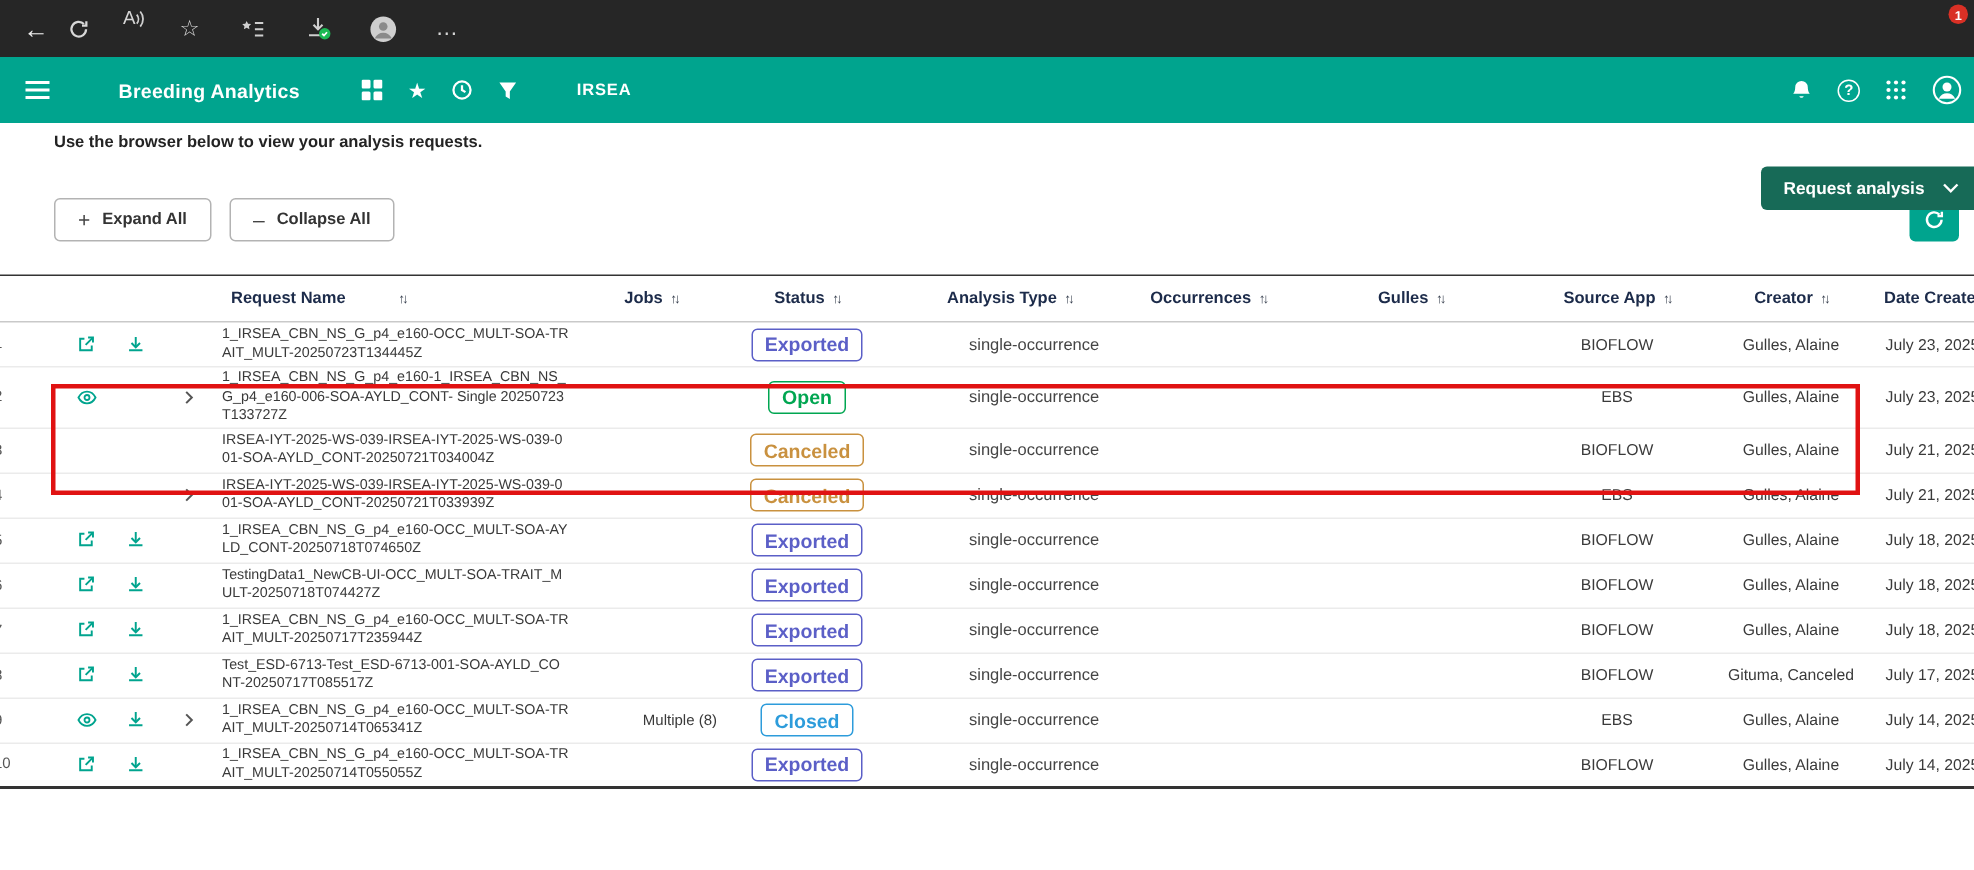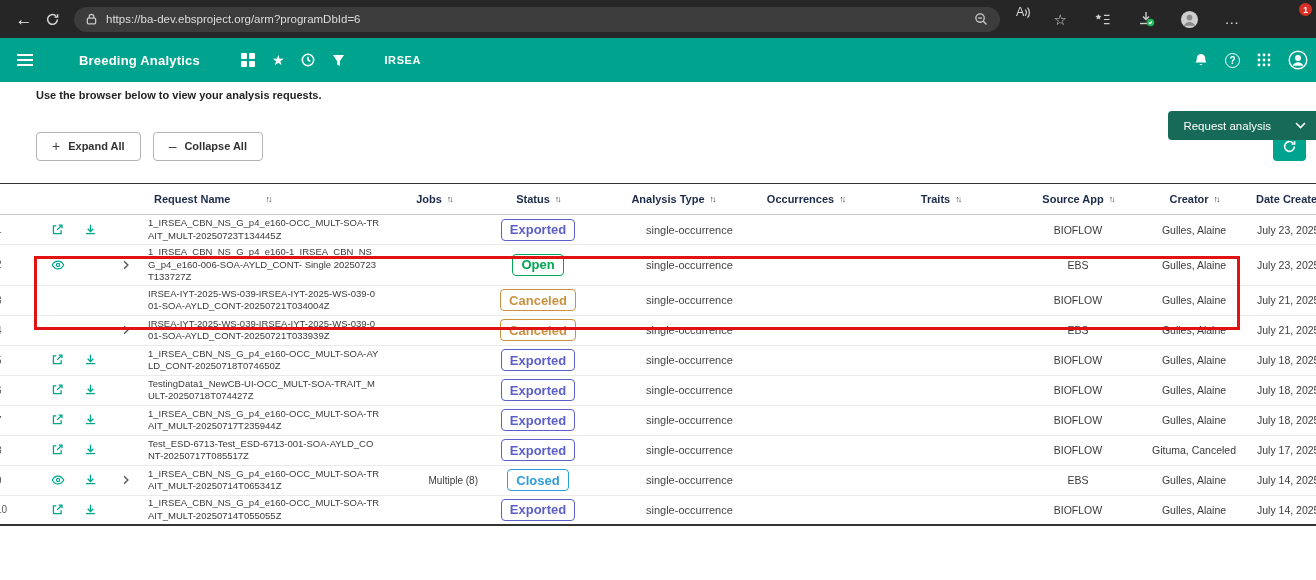--- a/index.html
+++ b/index.html
@@ -48,22 +48,22 @@
   .abar-right { margin-left:auto; display:flex; align-items:center; gap:17px; margin-right:-8px; }
   .help-circle { width:15px; height:15px; border:1.4px solid #fff; border-radius:50%;
                  font-size:10px; font-weight:bold; display:flex; align-items:center; justify-content:center; }
 
   
   .content { position:relative; }
   .page-title { margin:22px 0 0 36px; font-size:17.5px; font-weight:bold; color:#151515; }
   .page-subtitle { margin:7px 0 0 36px; font-size:11px; font-weight:bold; color:#232323; }
   .request-btn {
     position:absolute; top:22px; right:0; height:29px; border:none; cursor:pointer;
-    background:var(--btn-dark); color:#fff; font-weight:normal; font-size:11.5px;
-    border-radius:4px 0 0 4px; display:flex; align-items:center; gap:24px;
+    background:var(--btn-dark); color:#fff; font-weight:bold; font-size:11.5px;
+    border-radius:4px 0 0 4px; display:flex; align-items:center; gap:12px;
     padding:0 10px 0 15px; font-family:"Liberation Sans", sans-serif;text-align:center;
   }
 
   
   .toolbar { display:flex; align-items:center; margin:30px 10px 0 36px; }
   .btn-outline {
     display:flex; align-items:center; gap:8px; border:1px solid #b3b3b3; border-radius:4px;
     background:#fff; padding:0 15px; height:29px; font-size:11px; font-weight:bold; color:#333;
     margin-right:12px; cursor:pointer; font-family:"Liberation Sans", sans-serif;
   }
@@ -121,36 +121,20 @@
     <span class="back-glyph">←</span>
   </button>
   <button class="bbtn">
     <span style="display:inline-flex">
       <svg viewBox="0 0 16 16" width="15" height="15" fill="none" stroke="#d8d8d8" stroke-width="1.6">
           <path d="M13.2 8a5.2 5.2 0 1 1-1.5-3.7"></path>
           <path d="M13.4 2.3v3.1h-3.1"></path>
         </svg>
     </span>
   </button>
-  <div class="addr">
-    <span style="display:inline-flex">
-      <svg width="11" height="12" viewBox="0 0 12 13" fill="none" stroke="#c9c9c9" stroke-width="1.4">
-          <rect x="1.5" y="5.5" width="9" height="6.2" rx="1"></rect>
-          <path d="M3.5 5.5V4a2.5 2.5 0 0 1 5 0v1.5"></path>
-        </svg>
-    </span>
-    <span class="url">https://ba-dev.ebsproject.org/arm?programDbId=6</span>
-    <span style="display:inline-flex;cursor:pointer">
-      <svg width="14" height="14" viewBox="0 0 15 15" fill="none" stroke="#cfcfcf" stroke-width="1.4">
-          <circle cx="6.5" cy="6.5" r="4.5"></circle>
-          <path d="M10 10l3.4 3.4"></path>
-          <path d="M4.5 6.5h4"></path>
-        </svg>
-    </span>
-  </div>
   <div class="chrome-icons">
     <button class="bbtn read-aloud">
       <span style="display:flex;align-items:center">A<svg width="7" height="13" viewBox="0 0 7 14" fill="none" stroke="#cfcfcf" stroke-width="1.3">
             <path d="M1 4a5 5 0 0 1 0 6.5"></path>
             <path d="M3.5 1.8a8.3 8.3 0 0 1 0 10.8"></path>
           </svg></span>
     </button>
     <button class="bbtn">
       <span class="star-glyph">☆</span>
     </button>
@@ -303,21 +287,21 @@
       </div>
       <div class="cell">
         <span>Analysis Type</span>
         <span class="sort">↑↓</span>
       </div>
       <div class="cell">
         <span>Occurrences</span>
         <span class="sort">↑↓</span>
       </div>
       <div class="cell">
-        <span>Traits</span>
+        <span>Gulles</span>
         <span class="sort">↑↓</span>
       </div>
       <div class="cell">
         <span>Source App</span>
         <span class="sort">↑↓</span>
       </div>
       <div class="cell">
         <span>Creator</span>
         <span class="sort">↑↓</span>
       </div>

